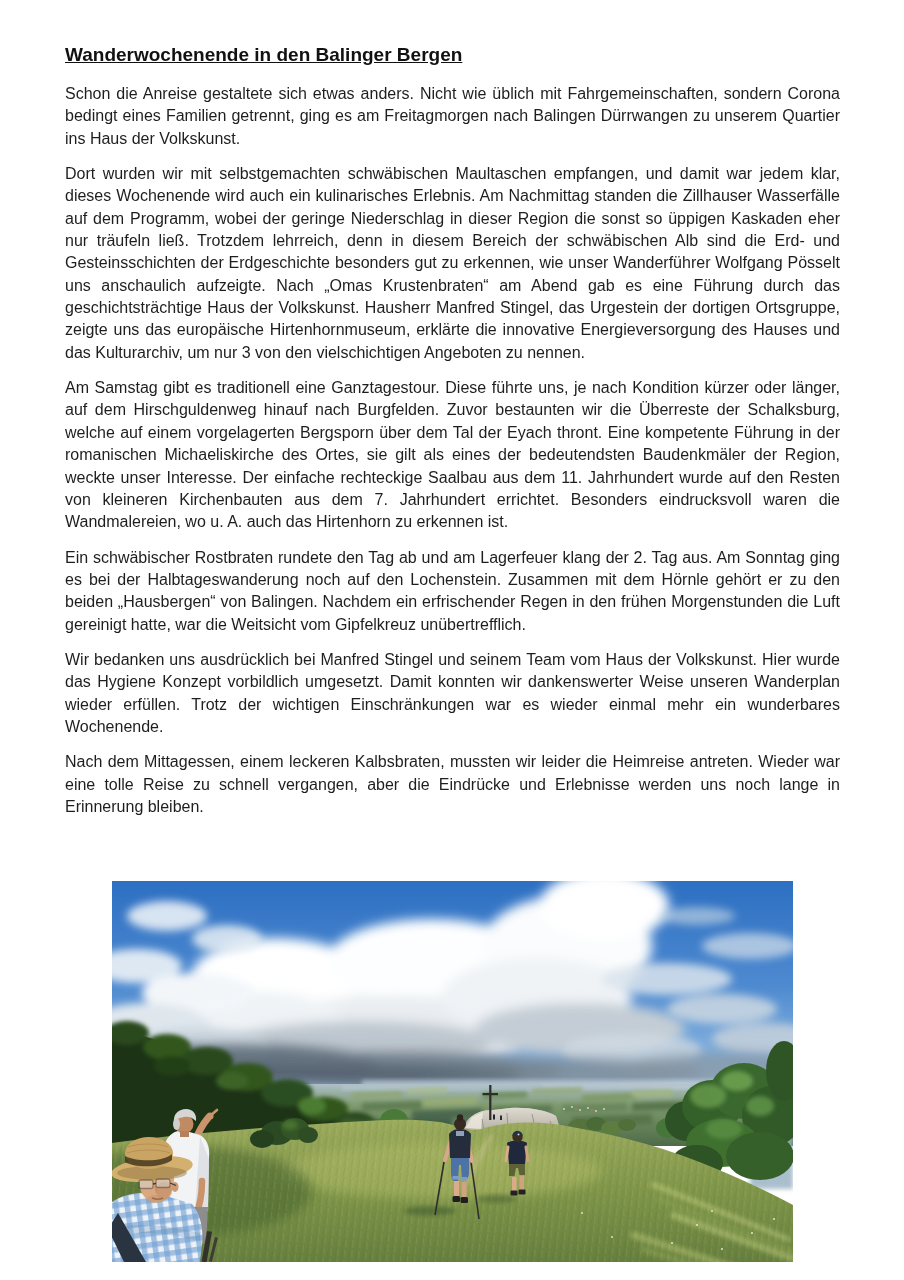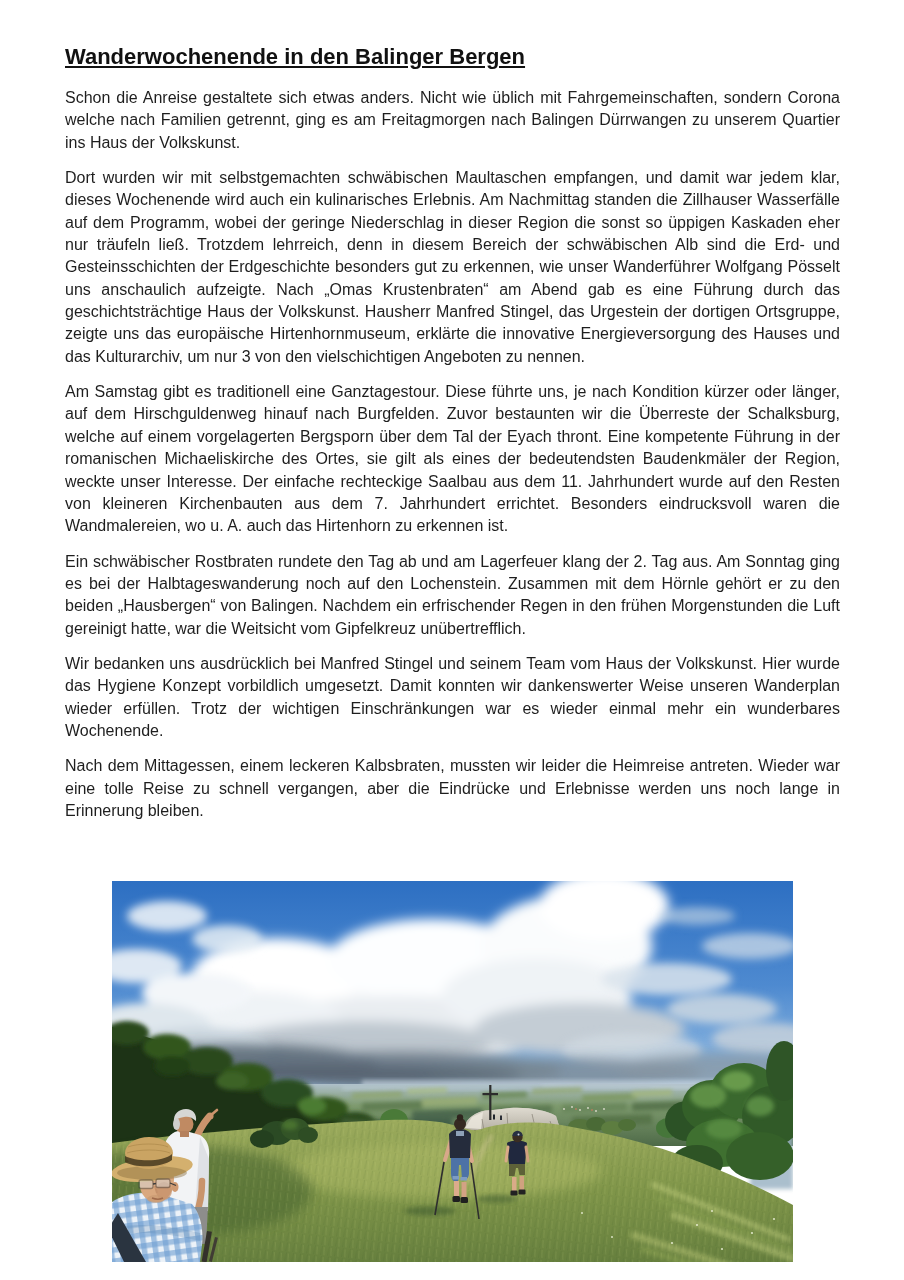--- a/index.html
+++ b/index.html
@@ -10,21 +10,21 @@
     overflow:hidden;
     font-family:"Liberation Sans", "DejaVu Sans", sans-serif;
     color:#1c1c1c;
   }
   .content {
     position:absolute;
     left:65px; top:44px;
     width:775px;
   }
   .doc-title {
-    font-size:22px;
+    font-size:19px;
     font-weight:bold;
     text-decoration:underline;
     margin:0 0 17px 0;
     color:#111;
   }
   .body-par {
     font-size:16px;
     line-height:22.35px;
     text-align:justify;
     margin:0 0 13px 0;
@@ -37,21 +37,21 @@
     margin:0;
   }
   .photo-wrap svg { display:block; }
 </style>
 </head>
 <body>
 
 <div class="page">
   <div class="content">
     <h1 class="doc-title">Wanderwochenende in den Balinger Bergen</h1>
-    <p class="body-par">Schon die Anreise gestaltete sich etwas anders. Nicht wie üblich mit Fahrgemeinschaften, sondern Corona welche nach Familien getrennt, ging es am Freitagmorgen nach Balingen Dürrwangen zu unserem Quartier ins Haus der Volkskunst.</p>
+    <p class="body-par">Schon die Anreise gestaltete sich etwas anders. Nicht wie üblich mit Fahrgemeinschaften, sondern Corona bedingt eines Familien getrennt, ging es am Freitagmorgen nach Balingen Dürrwangen zu unserem Quartier ins Haus der Volkskunst.</p>
     <p class="body-par">Dort wurden wir mit selbstgemachten schwäbischen Maultaschen empfangen, und damit war jedem klar, dieses Wochenende wird auch ein kulinarisches Erlebnis. Am Nachmittag standen die Zillhauser Wasserfälle auf dem Programm, wobei der geringe Niederschlag in dieser Region die sonst so üppigen Kaskaden eher nur träufeln ließ. Trotzdem lehrreich, denn in diesem Bereich der schwäbischen Alb sind die Erd- und Gesteinsschichten der Erdgeschichte besonders gut zu erkennen, wie unser Wanderführer Wolfgang Pösselt uns anschaulich aufzeigte. Nach „Omas Krustenbraten“ am Abend gab es eine Führung durch das geschichtsträchtige Haus der Volkskunst. Hausherr Manfred Stingel, das Urgestein der dortigen Ortsgruppe, zeigte uns das europäische Hirtenhornmuseum, erklärte die innovative Energieversorgung des Hauses und das Kulturarchiv, um nur 3 von den vielschichtigen Angeboten zu nennen.</p>
     <p class="body-par">Am Samstag gibt es traditionell eine Ganztagestour. Diese führte uns, je nach Kondition kürzer oder länger, auf dem Hirschguldenweg hinauf nach Burgfelden. Zuvor bestaunten wir die Überreste der Schalksburg, welche auf einem vorgelagerten Bergsporn über dem Tal der Eyach thront. Eine kompetente Führung in der romanischen Michaeliskirche des Ortes, sie gilt als eines der bedeutendsten Baudenkmäler der Region, weckte unser Interesse. Der einfache rechteckige Saalbau aus dem 11. Jahrhundert wurde auf den Resten von kleineren Kirchenbauten aus dem 7. Jahrhundert errichtet. Besonders eindrucksvoll waren die Wandmalereien, wo u. A. auch das Hirtenhorn zu erkennen ist.</p>
     <p class="body-par">Ein schwäbischer Rostbraten rundete den Tag ab und am Lagerfeuer klang der 2. Tag aus. Am Sonntag ging es bei der Halbtageswanderung noch auf den Lochenstein. Zusammen mit dem Hörnle gehört er zu den beiden „Hausbergen“ von Balingen. Nachdem ein erfrischender Regen in den frühen Morgenstunden die Luft gereinigt hatte, war die Weitsicht vom Gipfelkreuz unübertrefflich.</p>
     <p class="body-par">Wir bedanken uns ausdrücklich bei Manfred Stingel und seinem Team vom Haus der Volkskunst. Hier wurde das Hygiene Konzept vorbildlich umgesetzt. Damit konnten wir dankenswerter Weise unseren Wanderplan wieder erfüllen. Trotz der wichtigen Einschränkungen war es wieder einmal mehr ein wunderbares Wochenende.</p>
     <p class="body-par">Nach dem Mittagessen, einem leckeren Kalbsbraten, mussten wir leider die Heimreise antreten. Wieder war eine tolle Reise zu schnell vergangen, aber die Eindrücke und Erlebnisse werden uns noch lange in Erinnerung bleiben.</p>
   </div>
 
   <figure class="photo-wrap" role="img" aria-label="Wandergruppe auf einer Bergwiese: zwei Wanderer mit Stöcken gehen auf einen Felsen mit Gipfelkreuz zu, links zwei ältere Männer mit Strohhut und weißem T-Shirt, dahinter Weitblick über das Albvorland unter blauem Himmel mit Quellwolken">
     <svg viewBox="0 0 681 381" width="681" height="381" preserveAspectRatio="none" aria-hidden="true">
       <defs>

